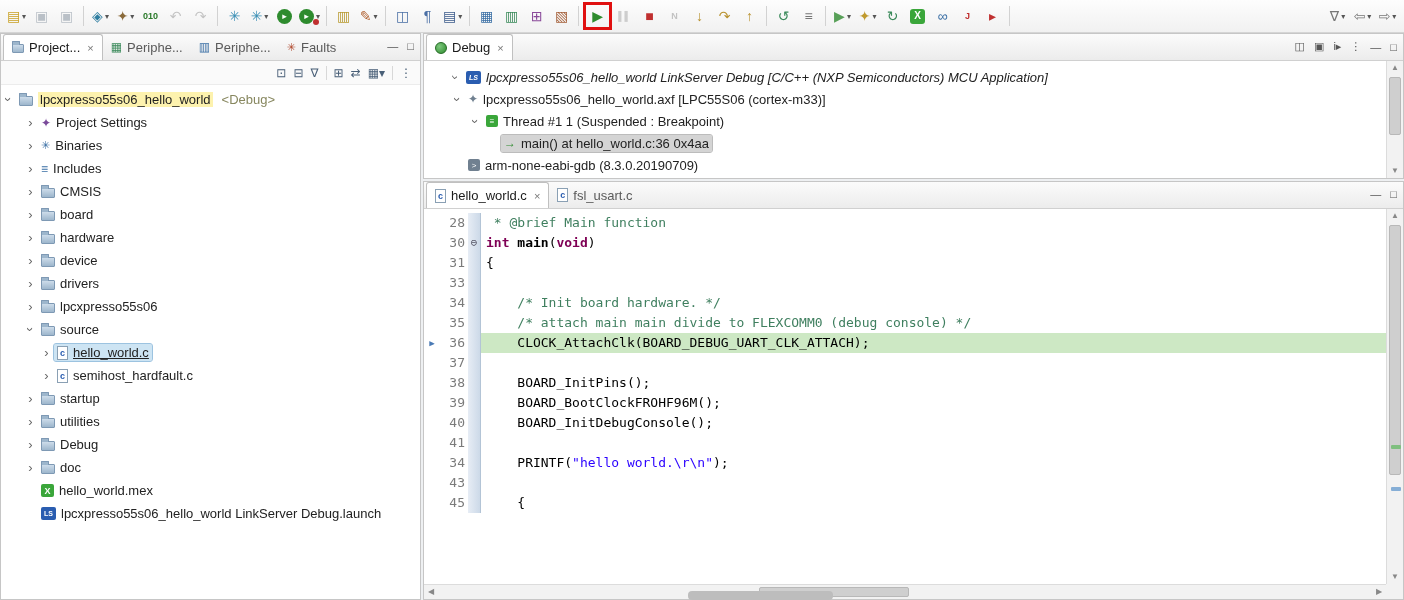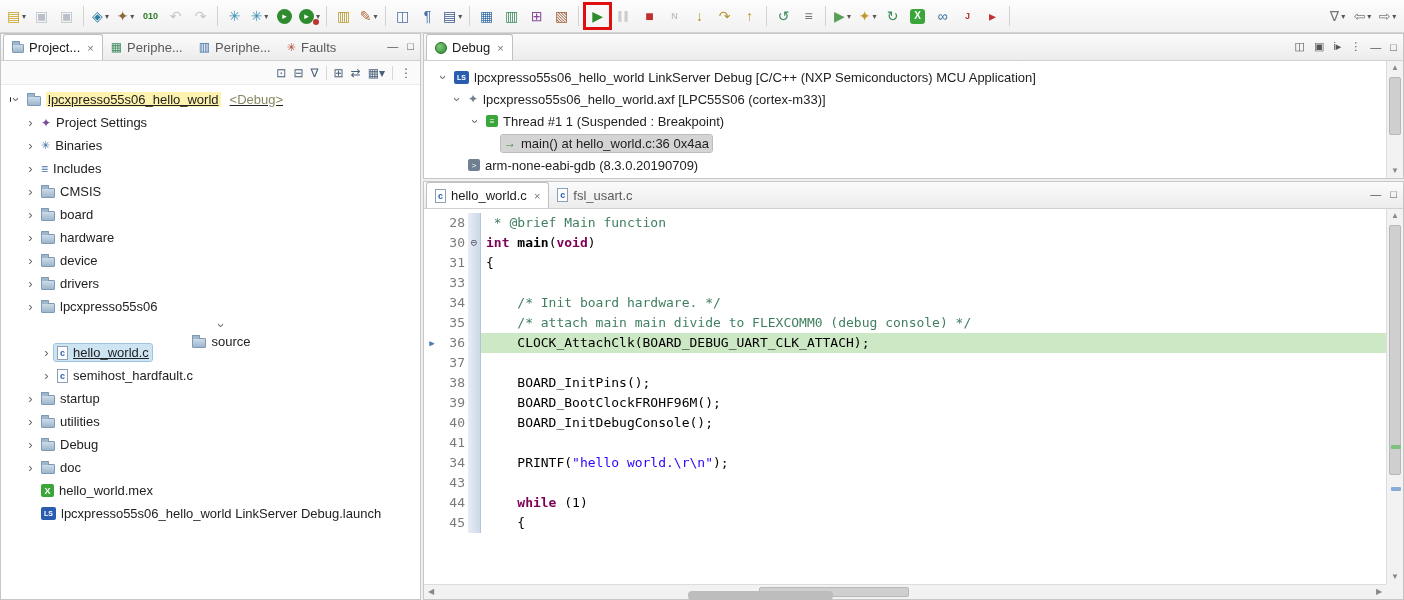--- a/index.html
+++ b/index.html
@@ -305,21 +305,21 @@
       <span class="vtb-ic">⊟</span>
       <span class="vtb-ic">∇</span>
       <span class="vtb-sep"></span>
       <span class="vtb-ic">⊞</span>
       <span class="vtb-ic">⇄</span>
       <span class="vtb-ic">▦▾</span>
       <span class="vtb-sep"></span>
       <span class="vtb-ic">⋮</span>
     </div>
   <div id="explorer-tree">
-      <div class="trow" style="padding-left: 8px; text-decoration: underline;">
+      <div class="trow" style="padding-left: 0;">
         <span class="chev open">›</span>
         <span class="rwrap">
           <span class="tic ic-project"></span>
           <span class="tlabel hl">lpcxpresso55s06_hello_world</span>
           <span class="tsuffix"> &lt;Debug&gt;</span>
         </span>
       </div>
       <div class="trow" style="padding-left: 22px;">
         <span class="chev">›</span>
         <span class="rwrap">
@@ -376,21 +376,21 @@
           <span class="tlabel">drivers</span>
         </span>
       </div>
       <div class="trow" style="padding-left: 22px;">
         <span class="chev">›</span>
         <span class="rwrap">
           <span class="tic ic-folder"></span>
           <span class="tlabel">lpcxpresso55s06</span>
         </span>
       </div>
-      <div class="trow" style="padding-left: 22px; flex-direction: column;">
+      <div class="trow" style="padding-left: 22px;">
         <span class="chev open">›</span>
         <span class="rwrap">
           <span class="tic ic-folder"></span>
           <span class="tlabel">source</span>
         </span>
       </div>
       <div class="trow" style="padding-left: 38px;">
         <span class="chev">›</span>
         <span class="rwrap sel">
           <span class="tic ic-cfile">c</span>
@@ -459,21 +459,21 @@
     <div class="tab-winbtns" id="debug-winbtns">
         <span class="winbtn">◫</span>
         <span class="winbtn">▣</span>
         <span class="winbtn">i▸</span>
         <span class="winbtn">⋮</span>
         <span class="winbtn">—</span>
         <span class="winbtn">□</span>
       </div>
   </div>
   <div id="debug-tree">
-      <div class="trow" style="padding-left: 12px;">
+      <div class="trow" style="padding-left: 24px; font-style: italic;">
         <span class="chev open">›</span>
         <span class="rwrap">
           <span class="tic ic-ls">LS</span>
           <span class="tlabel">lpcxpresso55s06_hello_world LinkServer Debug [C/C++ (NXP Semiconductors) MCU Application]</span>
         </span>
       </div>
       <div class="trow" style="padding-left: 26px;">
         <span class="chev open">›</span>
         <span class="rwrap">
           <span class="tic ic-axf">✦</span>
@@ -602,26 +602,20 @@
         <span class="cmark"></span>
         <span class="clnum">34</span>
         <span class="cfold"></span>
         <span class="ccode"><span class="tk-pl">    PRINTF(</span><span class="tk-str">"hello world.\r\n"</span><span class="tk-pl">);</span></span>
       </div>
       <div class="cline">
         <span class="cmark"></span>
         <span class="clnum">43</span>
         <span class="cfold"></span>
         <span class="ccode"></span>
-      </div>
-      <div class="cline">
-        <span class="cmark"></span>
-        <span class="clnum">44</span>
-        <span class="cfold"></span>
-        <span class="ccode"><span class="tk-pl">    </span><span class="tk-kw">while</span><span class="tk-pl"> (1)</span></span>
       </div>
       <div class="cline">
         <span class="cmark"></span>
         <span class="clnum">45</span>
         <span class="cfold"></span>
         <span class="ccode"><span class="tk-pl">    {</span></span>
       </div>
     </div>
   <div class="vscroll" id="editor-vscroll">
     <div class="sb-arrow" style="top:0">▲</div>

